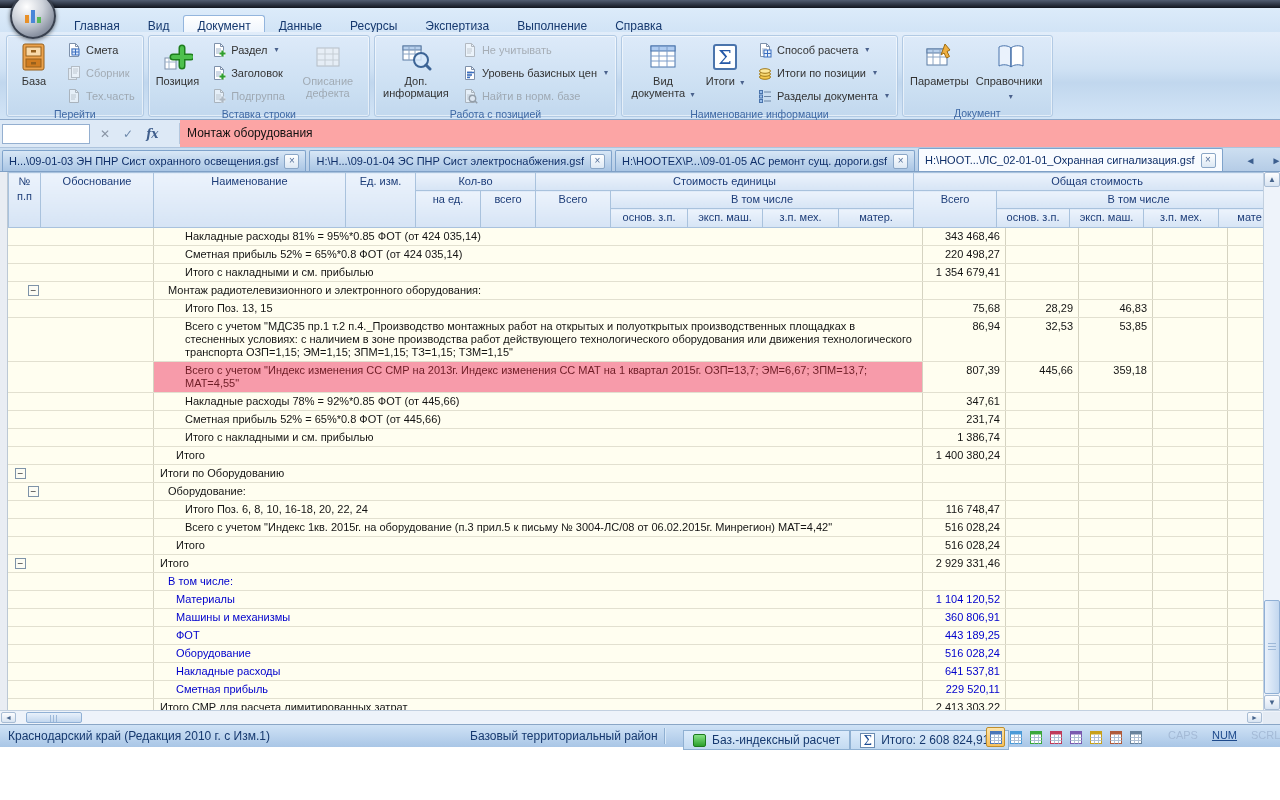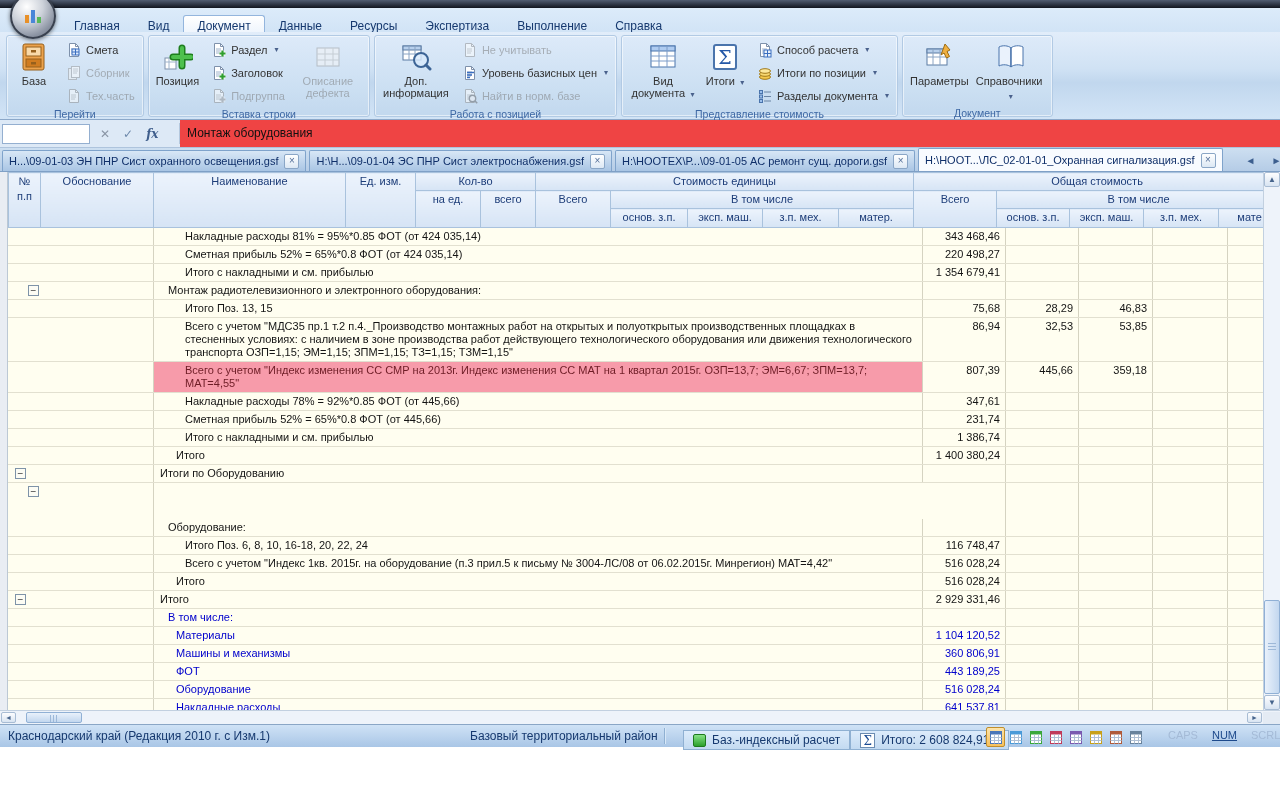--- a/index.html
+++ b/index.html
@@ -41,21 +41,21 @@
   .dis{opacity:.52;filter:grayscale(.95);color:#6d7a8c;}
 
   
   .formulabar{position:absolute;top:120px;left:0;right:0;height:28px;background:#dde9f6;border-bottom:1px solid #aec4dd;box-sizing:border-box;}
   .namebox{position:absolute;left:2px;top:4px;width:86px;height:18px;background:#fff;border:1px solid #94afd0;}
   .fbtns{position:absolute;left:94px;top:4px;height:19px;display:flex;align-items:center;gap:13px;padding:0 6px;}
   .fbtn{font-size:12px;color:#8a95a5;}
   .fbtn.ok{color:#6d89ab;}
   .fbtn.fx{font-style:italic;font-family:"DejaVu Serif",serif;font-weight:bold;color:#3f5e8c;}
   .fsep{position:absolute;left:179px;top:3px;bottom:3px;width:1px;background:#b4c8de;}
-  .finput{position:absolute;left:180px;top:0;right:0;bottom:0;background:#ef4444;font-size:12px;color:#111;
+  .finput{position:absolute;left:180px;top:0;right:0;bottom:0;background:#fca5a5;font-size:12px;color:#111;
           padding:6px 0 0 7px;box-sizing:border-box;}
 
   
   .tabstrip{position:absolute;top:148px;left:0;right:0;height:24px;box-sizing:border-box;
             background:linear-gradient(#cddff1,#b5cce6);border-bottom:1px solid #7fa0c6;
             display:flex;align-items:flex-end;padding-left:2px;}
   .dtab{height:20px;display:flex;align-items:center;gap:6px;padding:0 6px;font-size:11px;color:#0f2f69;
         background:linear-gradient(#d8e7f6,#a9c5e4);border:1px solid #7fa3cb;border-bottom:none;
         border-radius:2px 2px 0 0;margin-right:3px;white-space:nowrap;}
   .dtab.act{background:#f8fbff;height:22px;}
@@ -327,21 +327,21 @@
                     <rect x="2.5" y="7" width="3" height="3" fill="#9cc0ec"></rect>
                     <rect x="2.5" y="11.5" width="3" height="3" fill="#9cc0ec"></rect>
                   </g>
                   <path d="M7 4h7M7 8.5h7M7 13h7" stroke="#6a84a4"></path>
                 </svg></span>
               <span>Разделы документа</span>
               <span class="arr">▾</span>
             </div>
           </div>
         </div>
-        <div class="rglabel">Представление стоимость</div>
+        <div class="rglabel">Наименование информации</div>
       </div>
       <div class="rgroup">
         <div class="rbody">
           <div class="bigbtn">
             <span class="bicon"><svg viewBox="0 0 32 32">
                 <rect x="4" y="8" width="20" height="16" fill="#fff" stroke="#5c7ca4"></rect>
                 <rect x="4" y="8" width="20" height="4" fill="#b8d0ec" stroke="#5c7ca4"></rect>
                 <path d="M4 16h20M10 8v16M17 8v16" stroke="#8aa4c4" fill="none"></path>
                 <path d="M22 3l5 6-3 1.5 2.5 5-3 1.5-2.5-5-3 2z" fill="#f0b040" stroke="#9c6c14"></path>
               </svg></span>
@@ -556,21 +556,21 @@
           <div class="cv" style="flex: 0 0 83px;"></div>
           <div class="cv" style="flex: 0 0 73px;"></div>
           <div class="cv" style="flex: 0 0 74px;"></div>
           <div class="cv" style="flex: 0 0 75px;"></div>
           <div class="cv" style="flex: 0 0 61px;"></div>
         </div>
         <div class="r">
           <div class="ca">
             <span class="minus" style="left: 20px;">−</span>
           </div>
-          <div class="cb" style="padding-left: 14px; flex-basis: 746px; margin-top: 36px;">Оборудование:</div>
+          <div class="cb" style="padding-left: 14px; flex-basis: 746px;">Оборудование:</div>
           <div class="cv" style="flex: 0 0 83px;"></div>
           <div class="cv" style="flex: 0 0 73px;"></div>
           <div class="cv" style="flex: 0 0 74px;"></div>
           <div class="cv" style="flex: 0 0 75px;"></div>
           <div class="cv" style="flex: 0 0 61px;"></div>
         </div>
         <div class="r">
           <div class="ca"></div>
           <div class="cb" style="padding-left: 31px; flex-basis: 729px;">Итого Поз. 6, 8, 10, 16-18, 20, 22, 24</div>
           <div class="cv" style="flex: 0 0 83px;">116 748,47</div>

